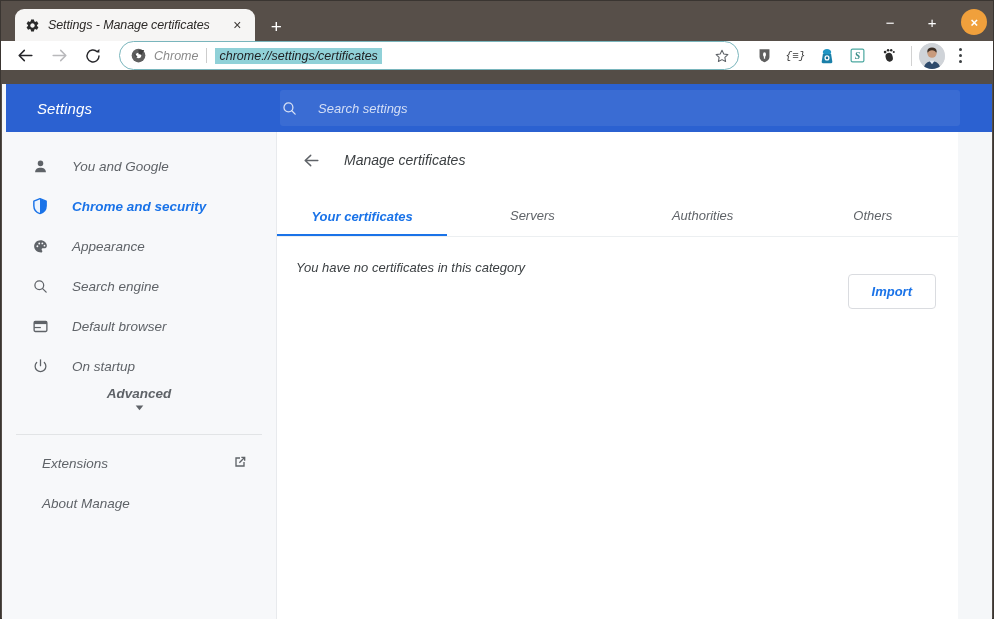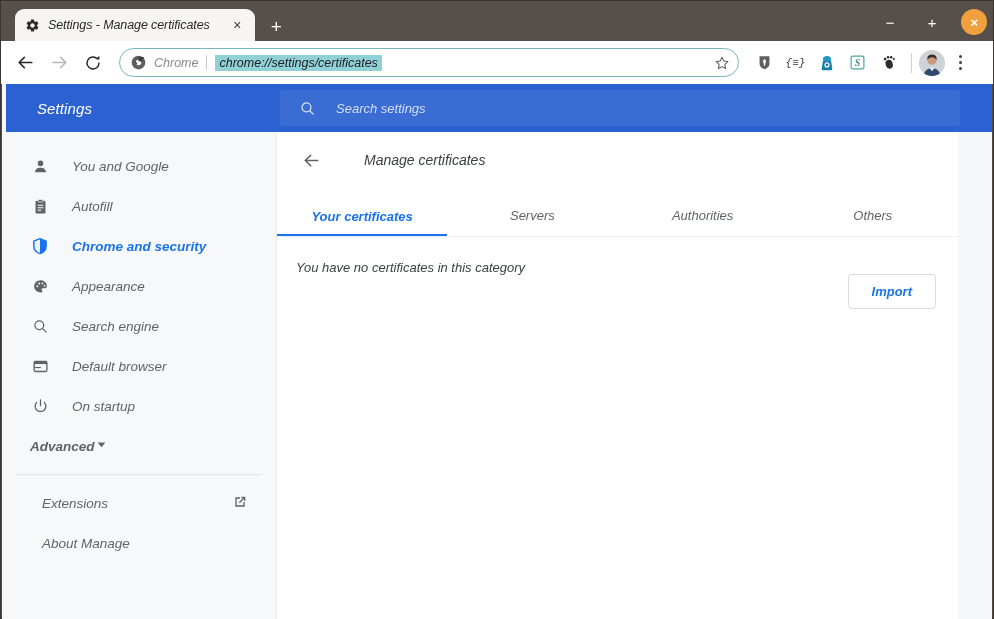--- a/index.html
+++ b/index.html
@@ -98,21 +98,21 @@
     background: #f0a03c;
     color: #ffffff;
     font-size: 13px;
     font-weight: bold;
   }
 
   
   .toolbar {
     position: absolute;
     left: 0; top: 40px;
-    width: 992px; height: 43px;
+    width: 992px; height: 29px;
     background: #ffffff;
     display: flex;
     align-items: center;
     padding: 0 10px;
     box-sizing: border-box;
   }
   .nav-btn {
     width: 28px; height: 28px;
     display: flex; align-items: center; justify-content: center;
     margin-right: 6px;
@@ -229,21 +229,20 @@
     letter-spacing: 0.1px;
   }
   .searchbox {
     position: absolute;
     left: 274px; top: 6px;
     width: 680px; height: 36px;
     background: #3a6cd3;
     border-radius: 3px;
     display: flex;
     align-items: center;
-    padding-left: 18px;
     box-sizing: border-box;
   }
   .search-icon {
     width: 18px; height: 18px;
     display: flex; align-items: center; justify-content: center;
     margin-right: 20px;
     flex: 0 0 18px;
   }
   .search-placeholder {
     font-size: 13px;
@@ -281,20 +280,21 @@
   .side-item .lbl { white-space: nowrap; }
   .side-advanced {
     height: 40px;
     display: flex;
     align-items: center;
     padding: 0 28px 0 28px;
     color: #5f6368;
     font-size: 13.5px;
     font-weight: bold;
     box-sizing: border-box;
+    flex-direction: column;
   }
   .side-divider {
     height: 1px;
     background: #e2e4e6;
     margin: 8px 14px 8px 14px;
   }
   .side-plain {
     height: 40px;
     display: flex;
     align-items: center;
@@ -314,21 +314,20 @@
     bottom: 0;
     background: #ffffff;
     border-left: 1px solid #e8eaed;
     box-sizing: border-box;
   }
   .main-header {
     height: 56px;
     display: flex;
     align-items: center;
     padding-left: 21px;
-    gap: 20px;
   }
   .back-btn {
     width: 26px; height: 26px;
     display: flex; align-items: center; justify-content: center;
     margin-right: 20px;
     flex: 0 0 26px;
   }
   .main-title {
     font-size: 14px;
     color: #3c4043;
@@ -524,32 +523,20 @@
       <div class="side-item">
         <span class="side-icon">
           <svg width="17" height="17" viewBox="0 0 24 24">
             <circle cx="12" cy="7.6" r="3.9" fill="#5f6368"></circle>
             <path d="M4.4 20c0-4.1 3.4-6.2 7.6-6.2s7.6 2.1 7.6 6.2z" fill="#5f6368"></path>
           </svg>
         </span>
         <span class="lbl">You and Google</span>
       </div>
 
-      <div class="side-item">
-        <span class="side-icon">
-          <svg width="17" height="17" viewBox="0 0 24 24">
-            <rect x="5" y="4" width="14" height="18" rx="1.6" fill="#5f6368"></rect>
-            <rect x="8.6" y="2" width="6.8" height="3.6" rx="1" fill="#5f6368" stroke="#f7f8fa" stroke-width="1"></rect>
-            <rect x="8" y="9.5" width="8" height="1.5" fill="#f7f8fa"></rect>
-            <rect x="8" y="13" width="8" height="1.5" fill="#f7f8fa"></rect>
-            <rect x="8" y="16.5" width="5" height="1.5" fill="#f7f8fa"></rect>
-          </svg>
-        </span>
-        <span class="lbl">Autofill</span>
-      </div>
 
       <div class="side-item active">
         <span class="side-icon">
           <svg width="18" height="18" viewBox="0 0 24 24">
             <path d="M12 2.2l8.2 3.4v6c0 5.2-3.5 9.2-8.2 10.5C7.3 20.8 3.8 16.8 3.8 11.6v-6z" fill="#1a73e8"></path>
             <path d="M12 2.2v19.9C7.3 20.8 3.8 16.8 3.8 11.6v-6z" fill="#ffffff" opacity="0.92"></path>
             <path d="M12 2.2l8.2 3.4v6c0 5.2-3.5 9.2-8.2 10.5C7.3 20.8 3.8 16.8 3.8 11.6v-6z" fill="none" stroke="#1a73e8" stroke-width="1.9" stroke-linejoin="round"></path>
           </svg>
         </span>
         <span class="lbl">Chrome and security</span>

